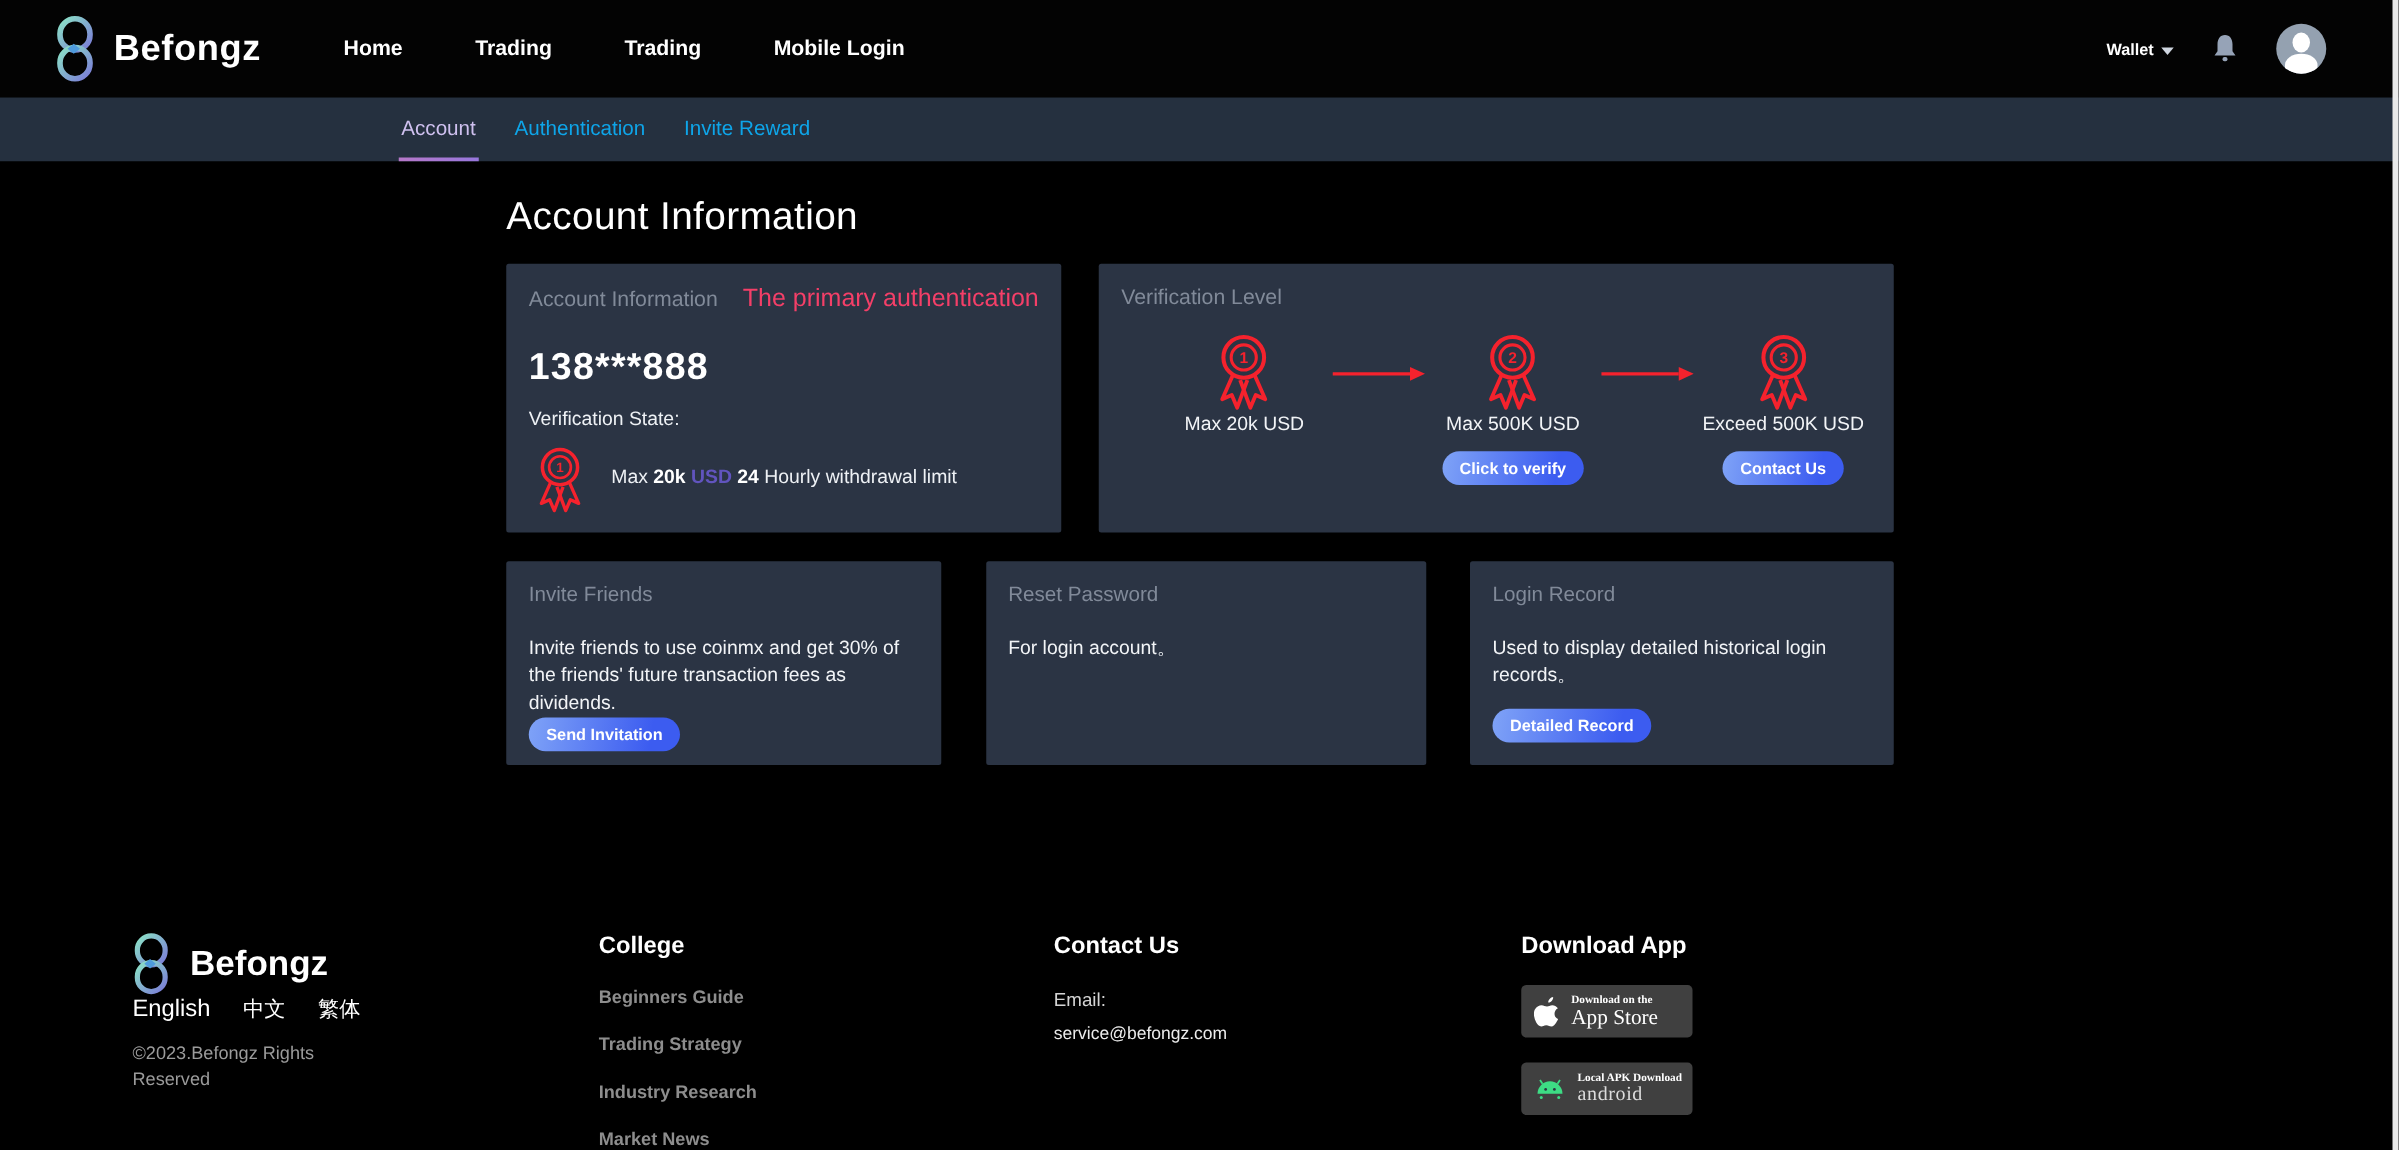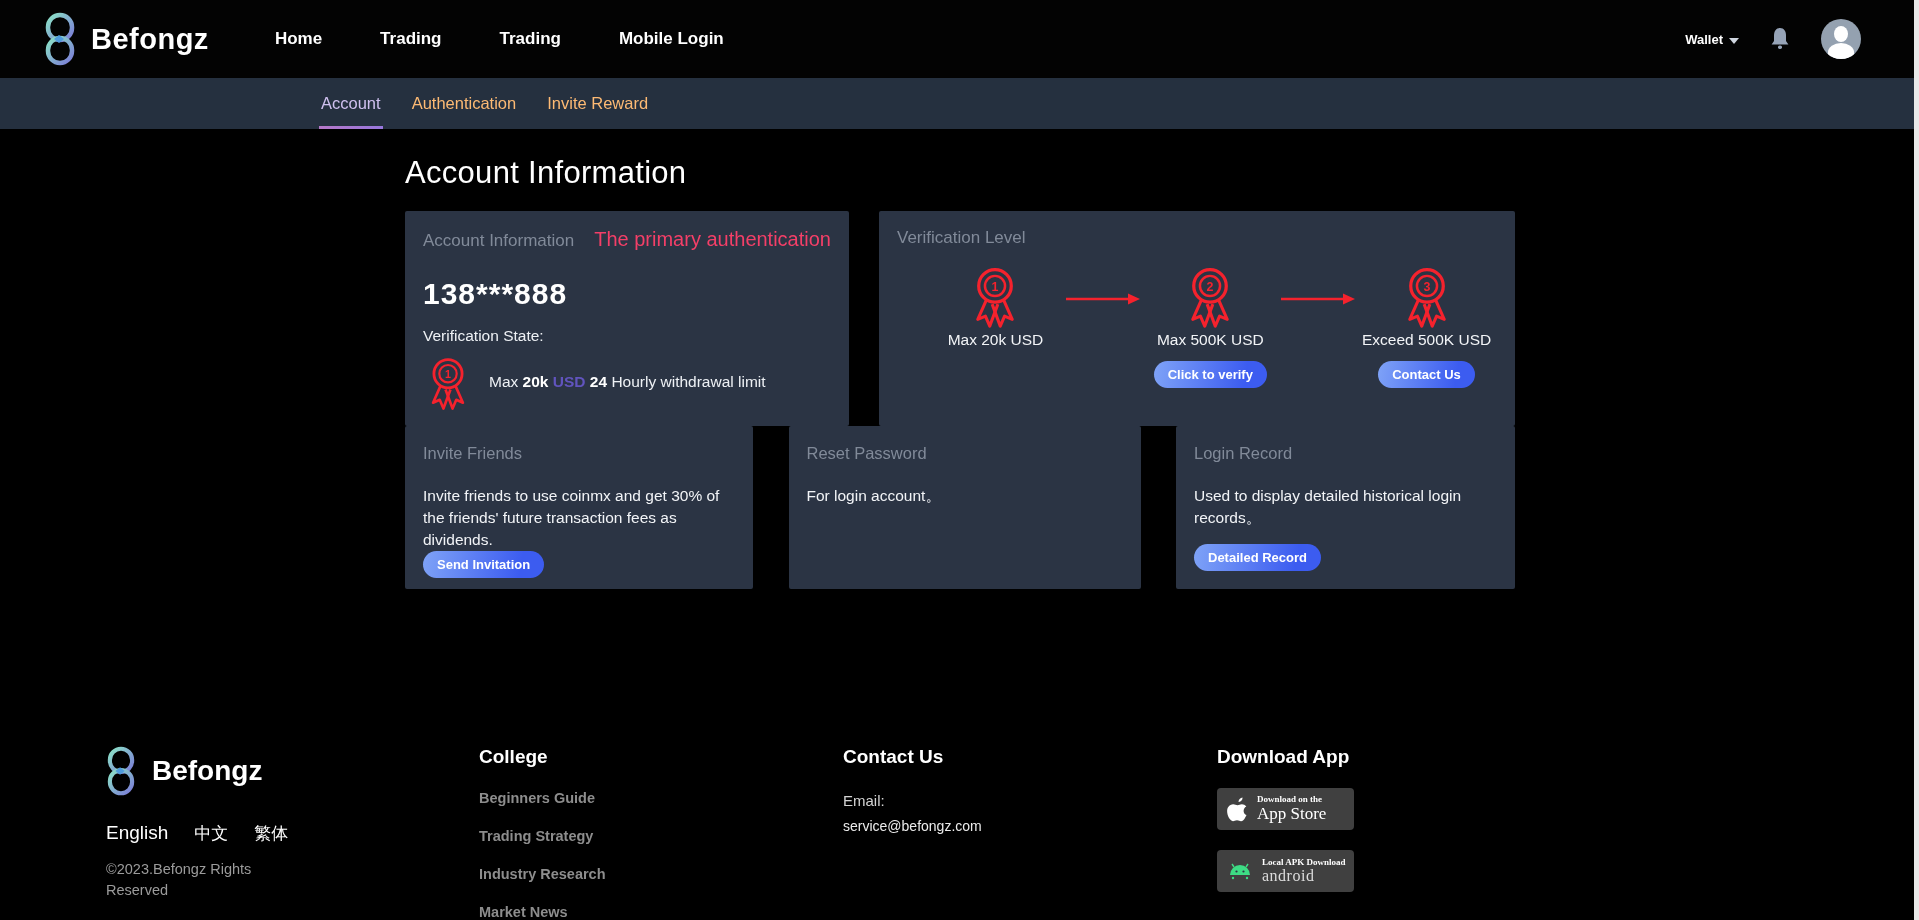--- a/index.html
+++ b/index.html
@@ -15,21 +15,21 @@
   .header-right { margin-left:auto; display:flex; align-items:center; gap:30px; }
   .wallet { color:#fff; font-size:13px; font-weight:bold; cursor:pointer; display:flex; align-items:center; gap:6px; }
   .caret { width:0; height:0; border-left:5px solid transparent; border-right:5px solid transparent; border-top:6px solid #cfd6e0; margin-top:3px; }
   .bell { cursor:pointer; display:flex; }
   .avatar { width:40px; height:40px; border-radius:50%; background:#94a1b0; overflow:hidden; position:relative; cursor:pointer; }
   .avatar .head { position:absolute; left:50%; top:7px; transform:translateX(-50%); width:14px; height:16px; border-radius:50%; background:#fff; }
   .avatar .torso { position:absolute; left:50%; top:24px; transform:translateX(-50%); width:26px; height:18px; border-radius:50% 50% 0 0; background:#fff; }
 
   
   .subnav { height:51px; background:#25303f; display:flex; align-items:center; padding-left:319px; gap:27px; flex-shrink:0; }
-  .tab { position:relative; height:51px; display:flex; align-items:center; color:#fdba74; font-size:16.5px; cursor:pointer; padding:0 2px; }
+  .tab { position:relative; height:51px; display:flex; align-items:center; color:#0ea5e9; font-size:16.5px; cursor:pointer; padding:0 2px; }
   .tab.active { color:#cfc0ef; }
   .tab.active::after { content:""; position:absolute; left:0; right:0; bottom:0; height:3px; background:linear-gradient(90deg,#b678c8,#9777dd); }
 
   
   .main { flex:1 1 auto; padding:26px 0 0 405px; }
   .page-title { color:#fff; font-size:31px; font-weight:400; letter-spacing:0.3px; }
   .cards { width:1110px; }
   .row1 { display:flex; gap:30px; margin-top:20px; }
   .card { background:#2b3444; border-radius:2px; }
   .card-title { color:#818a99; font-size:17px; }
@@ -48,33 +48,33 @@
   .step { width:172px; display:flex; flex-direction:column; align-items:center; }
   .step-label { color:#f2f4f7; font-size:15.5px; margin-top:2px; white-space:nowrap; }
   .step-btn-slot { height:42px; display:flex; align-items:flex-start; margin-top:12px; }
   .arrow-wrap { margin-top:30px; width:76px; display:flex; justify-content:center; }
   .arrow-wrap.aw2 { width:92px; }
 
   .pill-btn { display:inline-block; border:none; cursor:pointer; color:#fff; font-weight:bold; font-size:13px;
     padding:6px 14px; border-radius:14px; background:linear-gradient(100deg,#7fa3f7 0%,#3c5cf0 80%);
     font-family:"Liberation Sans","DejaVu Sans",sans-serif; }
 
-  .row2 { display:flex; justify-content:space-between; width:1110px; }
+  .row2 { display:flex; justify-content:space-between; margin-top:23px; width:1110px; }
   .card-sm { height:163px; padding:18px; display:flex; flex-direction:column; }
   .card-sm.c1 { width:348px; } .card-sm.c2 { width:352px; } .card-sm.c3 { width:339px; }
   .card-sm .card-title { font-size:16.5px; }
   .card-sm .body { color:#f2f4f7; font-size:15.5px; line-height:1.42; margin-top:22px; }
   .card-sm .btn-row { margin-top:auto; }
 
   
   .footer { display:flex; padding:80px 0 0 106px; }
   .f-col-brand { width:373px; }
   .f-brand-row { display:flex; align-items:center; gap:16px; }
   .f-brand-name { color:#fff; font-size:28px; font-weight:bold; }
-  .lang-row { display:flex; align-items:baseline; gap:26px; margin-top:26px; }
+  .lang-row { display:flex; align-items:baseline; gap:26px; }
   .lang { color:#fff; cursor:pointer; }
   .lang.en { font-size:19px; }
   .lang.zh { font-size:17px; }
   .copyright { color:#9b9b9b; font-size:14.5px; width:180px; line-height:1.45; margin-top:14px; }
   .f-col { width:353px; }
   .f-col.college { width:364px; }
   .f-col.contact { width:374px; }
   .f-head { color:#fff; font-size:19px; font-weight:bold; }
   .f-link { color:#8d8d8d; font-size:14.5px; font-weight:bold; margin-top:22px; cursor:pointer; }
   .email-label { color:#d4d4d4; font-size:15px; margin-top:24px; }

